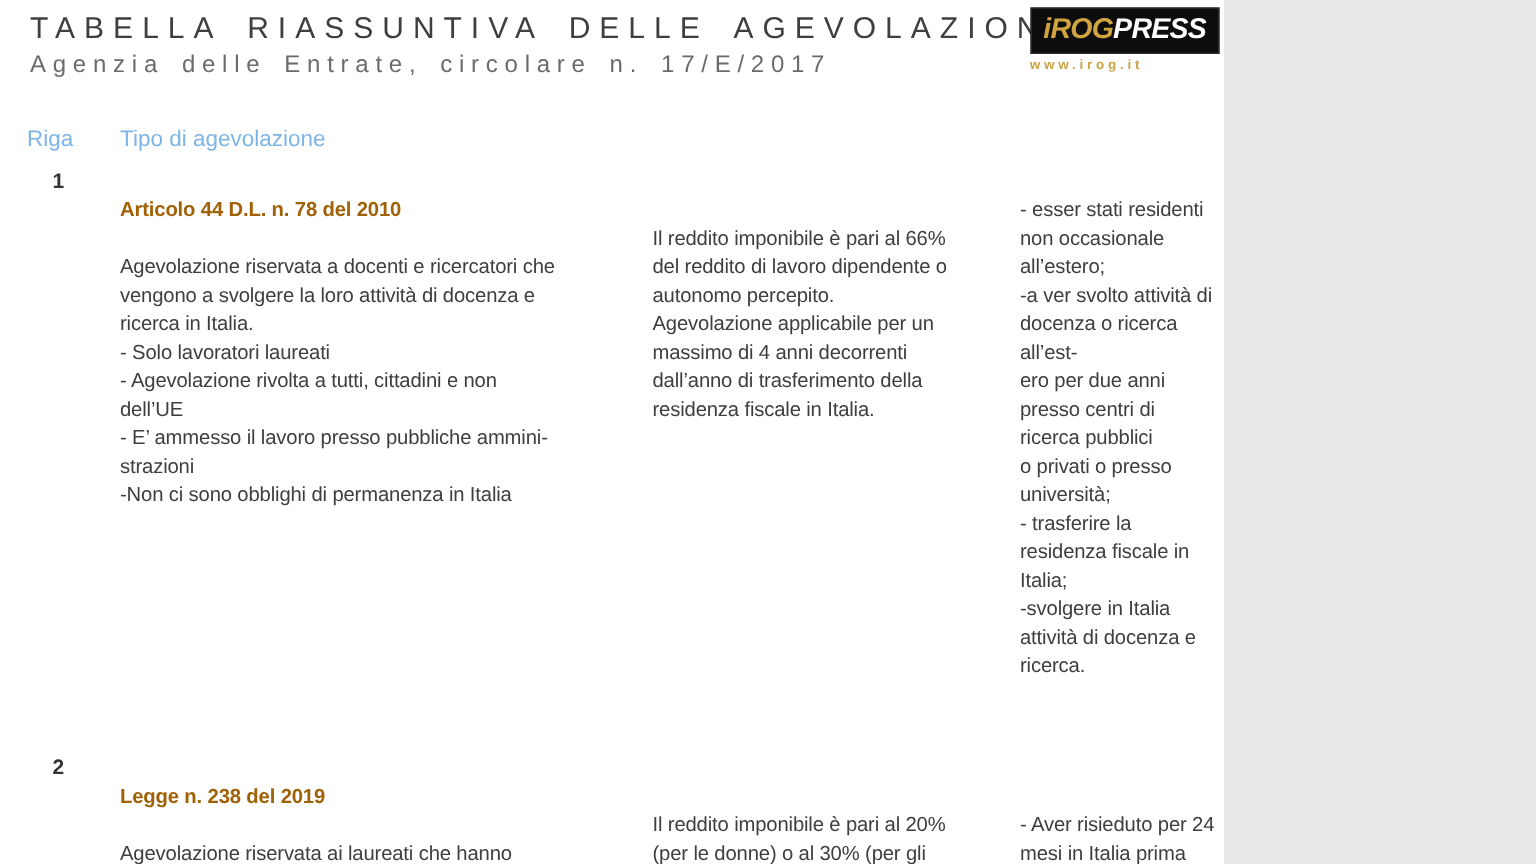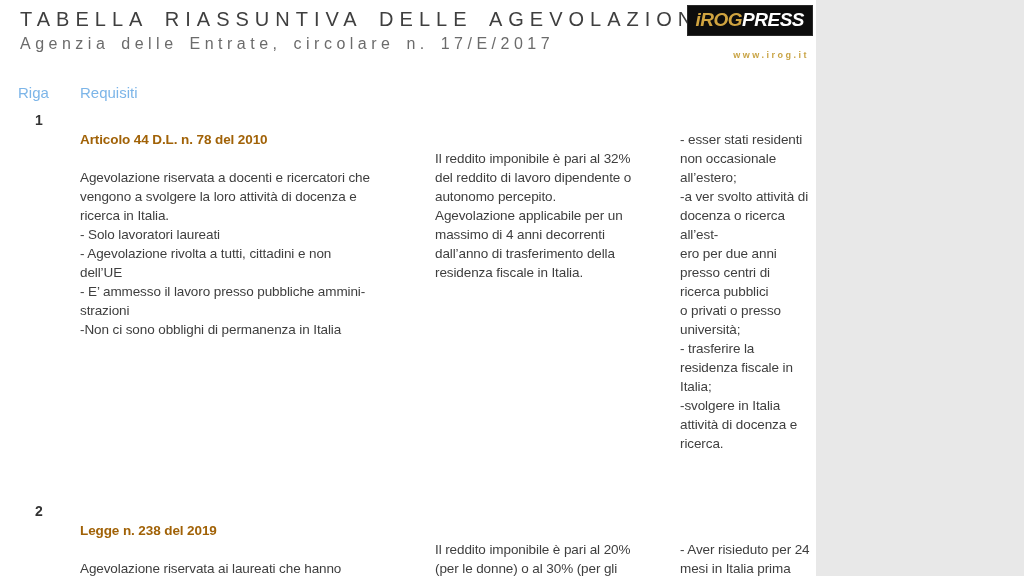--- a/index.html
+++ b/index.html
@@ -16,35 +16,35 @@
   .title-block { padding:8px 0 0 20px; }
   .page-title {
     font-size:20px; font-weight:400; color:#3f3f3f;
     letter-spacing:6px; word-spacing:6px; white-space:nowrap;
   }
   .page-subtitle {
     margin-top:4px;
     font-size:16px; color:#6b6b6b;
     letter-spacing:4.5px; word-spacing:3px; white-space:nowrap;
   }
-  .logo-block { position:absolute; top:5px; right:3px; text-align:right; }
+  .logo-block { position:absolute; top:5px; right:3px; }
   .logo-box {
     display:inline-block;
     background:#0d0d0d;
     padding:3px 8px 4px 8px;
     border:1px solid #2a2a2a;
   }
   .logo-box span {
     font-size:19px; font-weight:700; font-style:italic;
     letter-spacing:-0.5px; white-space:nowrap;
   }
   .logo-irog  { color:#d0a440; }
   .logo-press { color:#ffffff; }
   .logo-url {
-    margin-top:14px; padding-right:4px;
+    margin-top:2px; padding-right:4px;
     font-size:9px; letter-spacing:2.5px;
     color:#c9a445; font-weight:700;
   }
   
   .table { padding:0 4px 0 18px; }
   .grid {
     display:grid;
     grid-template-columns:62px 355px 245px 1fr;
   }
   .thead { margin-top:26px; }
@@ -82,39 +82,39 @@
     <div class="logo-box">
       <span class="logo-irog">iROG</span><span class="logo-press">PRESS</span>
     </div>
     <div class="logo-url">www.irog.it</div>
   </div>
 
   <div class="table">
 
     <div class="grid thead">
       <div class="col-header">Riga</div>
-      <div class="col-header">Requisiti</div>
+      <div class="col-header">Tipo di agevolazione</div>
     </div>
 
     <div class="grid tbody-row row-1">
       <div class="riga-cell">1</div>
       <div class="cell tipo">
         <div class="cell-title">Articolo 44 D.L. n. 78 del 2010</div>
         <div class="cell-body">Agevolazione riservata a docenti e ricercatori che
 vengono a svolgere la loro attività di docenza e
 ricerca in Italia.
 - Solo lavoratori laureati
 - Agevolazione rivolta a tutti, cittadini e non
 dell’UE
 - E’ ammesso il lavoro presso pubbliche ammini-
 strazioni
 -Non ci sono obblighi di permanenza in Italia</div>
       </div>
       <div class="cell misura">
-        <div class="pad-line">Il reddito imponibile è pari al 32%
+        <div class="pad-line">Il reddito imponibile è pari al 66%
 del reddito di lavoro dipendente o
 autonomo percepito.
 Agevolazione applicabile per un
 massimo di 4 anni decorrenti
 dall’anno di trasferimento della
 residenza fiscale in Italia.</div>
       </div>
       <div class="cell requisiti">
         <div>- esser stati residenti non occasionale all’estero;
 -a ver svolto attività di docenza o ricerca all’est-

